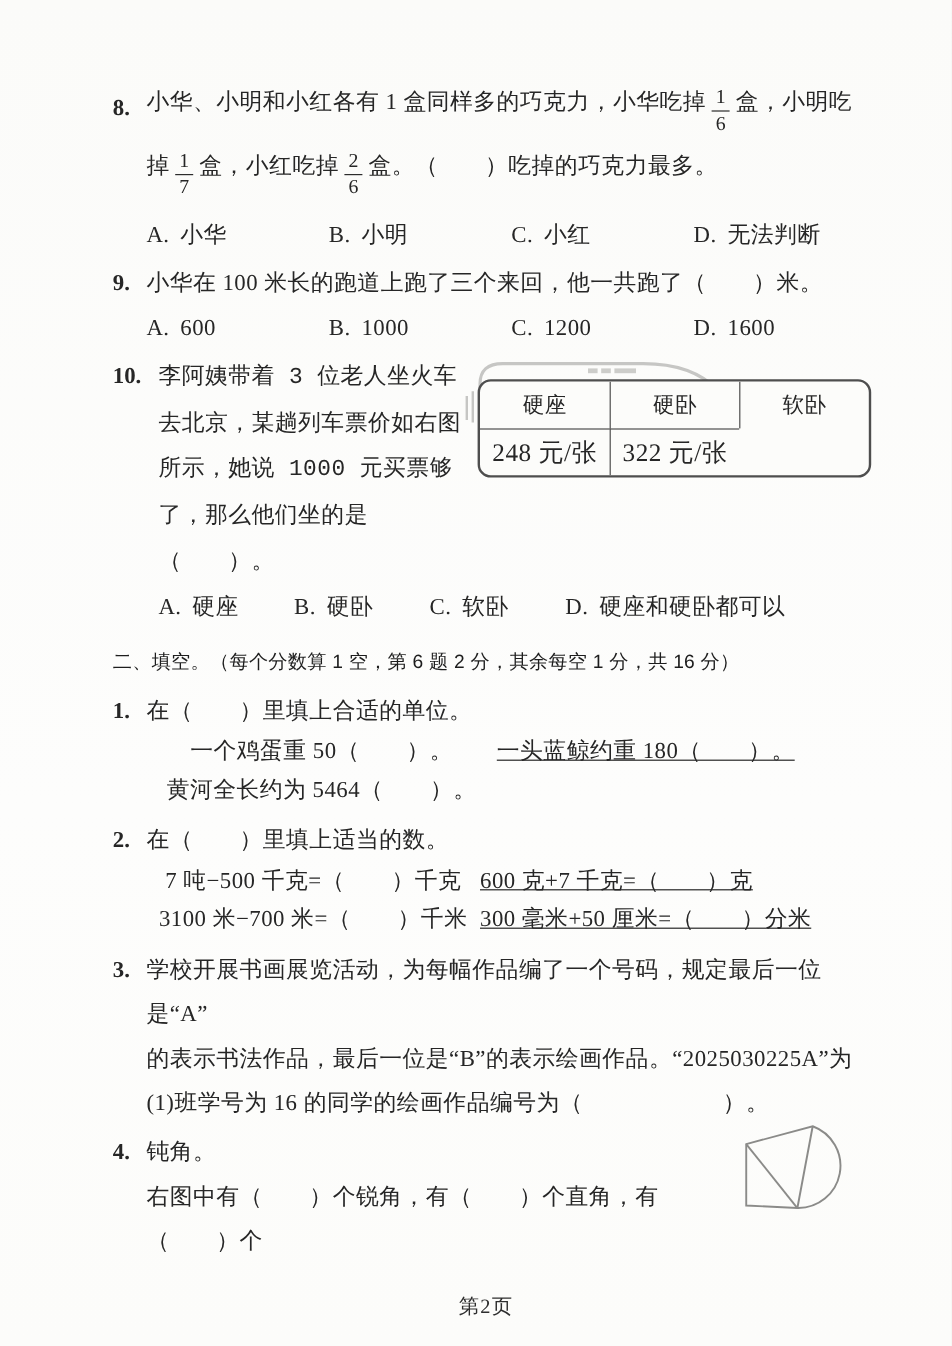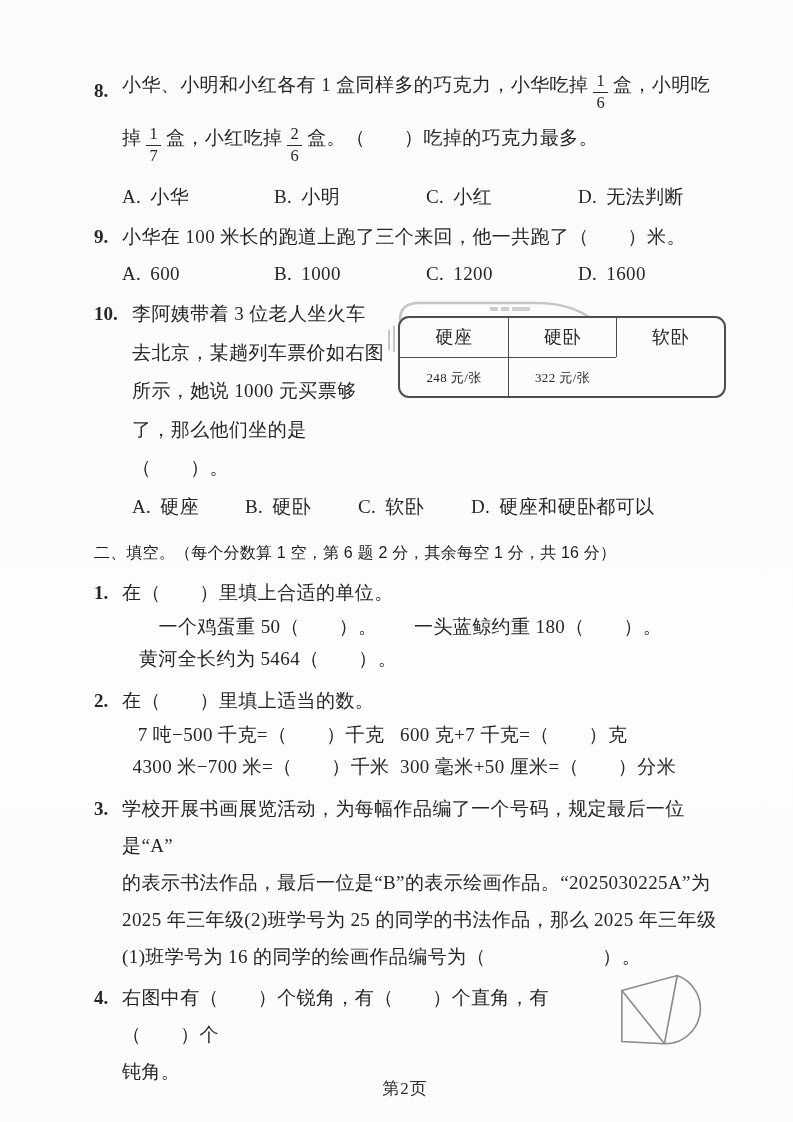--- a/index.html
+++ b/index.html
@@ -31,40 +31,40 @@
   .optrow { display:flex; line-height:38px; white-space:nowrap; }
   .opt { display:flex; }
   .opt .k { font-family:"Liberation Serif","DejaVu Serif",serif; margin-right:9px; }
   .optrow.grid4 .opt { width:152px; }
   .optrow.grid4 .opt:last-child { width:auto; }
   .optrow.tight .opt { width:113px; }
   .optrow.tight .opt:last-child { width:auto; }
 
   
   .q10-cols { display:flex; }
-  .q10-text { flex:0 0 266px; width:266px; }
+  .q10-text { flex:0 0 266px; width:266px;font-family:Liberation Mono, monospace; }
   .q10-text .line { line-height:38.5px; }
   .q10-right { flex:1; position:relative; padding-top:21px; }
   .train { position:absolute; top:-3px; left:-12px; width:252px; height:66px; z-index:0; }
   .price-table { position:relative; z-index:1; display:grid; grid-template-columns:1fr 1fr 1fr;
                  border:2.5px solid #4e4e4e; border-radius:11px; overflow:hidden;
                  background:#fcfcfa; width:100%; }
   .pt-cell { text-align:center; height:39px; line-height:39px; font-size:18px;
              border-left:1.6px solid #4e4e4e; }
   .pt-cell.c0 { border-left:none; }
-  .pt-cell.r1 { border-top:1.6px solid #4e4e4e; font-size:13px;text-align:center; }
+  .pt-cell.r1 { border-top:1.6px solid #4e4e4e; font-size:21px;text-align:center; }
 
   
   .sec-heading { margin-top:10px; font-family:"Liberation Sans","DejaVu Sans",sans-serif;
                  font-weight:400; font-size:16px; line-height:34px; color:#1d1d1d;
                  letter-spacing:.2px; }
 
   .two-col { display:flex; line-height:32.5px; }
   .two-col .c1 { flex:0 0 292px; width:292px;text-align:center; }
-  .two-col .c2 { flex:1; }
+  .two-col .c2 { flex:1;text-decoration:underline; }
   .two-col.eq .c1 { flex-basis:278px; width:278px; }
 
   
   .q4-wrap { display:flex; }
   .q4-text { flex:1; }
   .angles-fig { flex:0 0 122px; width:122px; height:98px; margin-top:-12px; }
 
   .footer { position:absolute; left:17px; right:0; bottom:22px; text-align:center;
             font-size:17px; color:#2e2e2e; letter-spacing:1px; }
 
@@ -215,43 +215,42 @@
 
     <div class="q mt6">
       <div class="qnum">2.</div>
       <div class="qbody">
         <div class="line">在（　　）里填上适当的数。</div>
         <div class="two-col eq">
           <span class="c1">7 吨−500 千克=（　　）千克</span>
           <span class="c2">600 克+7 千克=（　　）克</span>
         </div>
         <div class="two-col eq">
-          <span class="c1">4300 米−700 米=（　　）千米</span>
+          <span class="c1">3100 米−700 米=（　　）千米</span>
           <span class="c2">300 毫米+50 厘米=（　　）分米</span>
         </div>
       </div>
     </div>
 
     <div class="q mt6">
       <div class="qnum">3.</div>
       <div class="qbody">
         <div class="line">学校开展书画展览活动，为每幅作品编了一个号码，规定最后一位是“A”</div>
         <div class="line">的表示书法作品，最后一位是“B”的表示绘画作品。“2025030225A”为</div>
-        <div class="line">2025 年三年级(2)班学号为 25 的同学的书法作品，那么 2025 年三年级</div>
         <div class="line">(1)班学号为 16 的同学的绘画作品编号为（　　　　　　）。</div>
       </div>
     </div>
 
     <div class="q mt4">
       <div class="qnum">4.</div>
       <div class="qbody">
         <div class="q4-wrap">
           <div class="q4-text">
+            <div class="line">钝角。</div>
             <div class="line">右图中有（　　）个锐角，有（　　）个直角，有（　　）个</div>
-            <div class="line">钝角。</div>
           </div>
           <svg class="angles-fig" viewBox="0 0 105 92" aria-hidden="true">
             <path d="M12 22 L64 8 A33 33 0 0 1 52 72 L12 70 Z" fill="none" stroke="#8b8b89" stroke-width="1.5"></path>
             <path d="M12 22 L52 72" fill="none" stroke="#8b8b89" stroke-width="1.5"></path>
             <path d="M64 8 L52 72" fill="none" stroke="#8b8b89" stroke-width="1.5"></path>
           </svg>
         </div>
       </div>
     </div>
 

